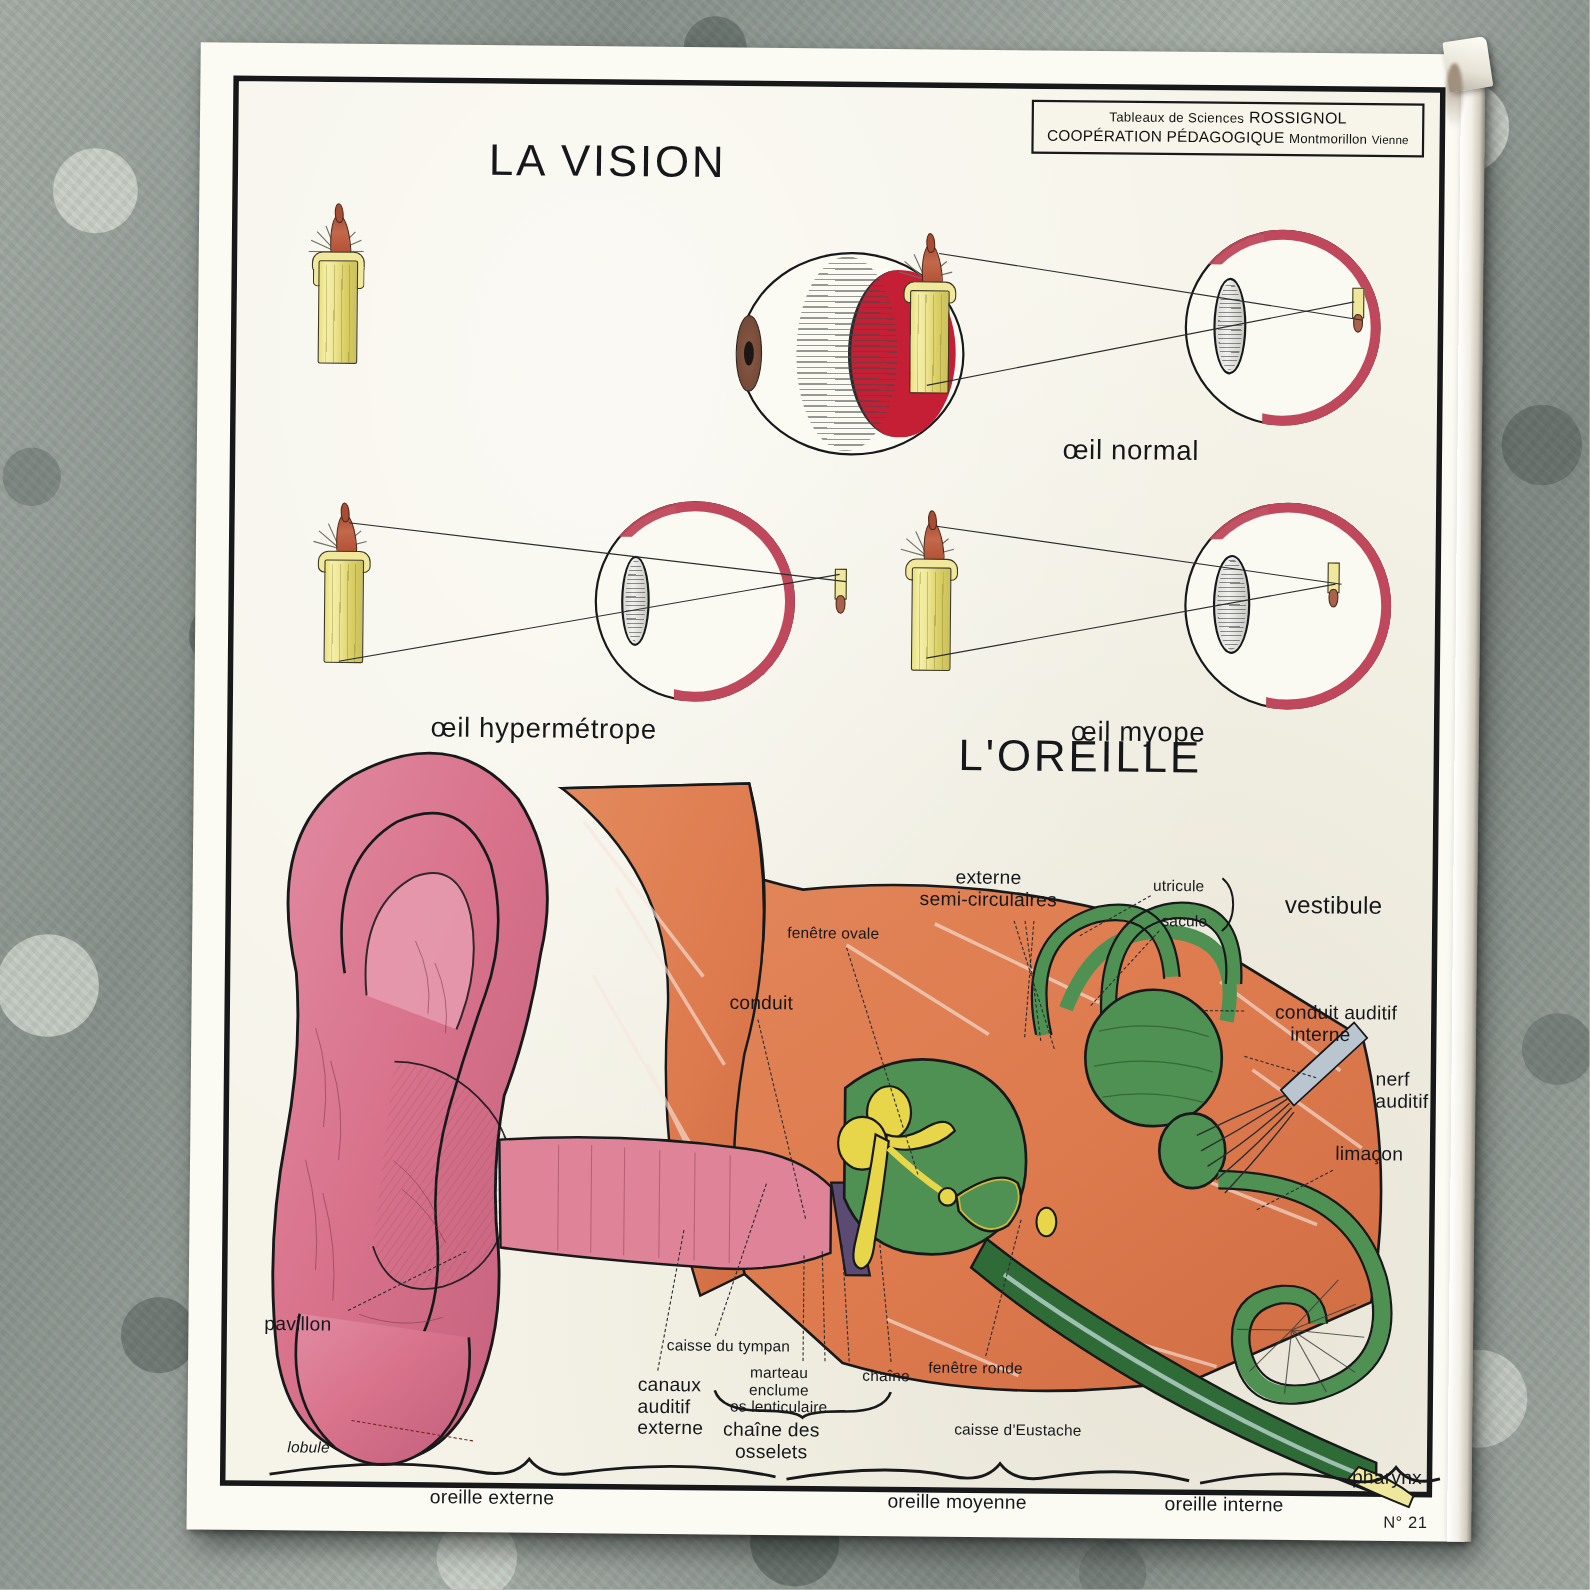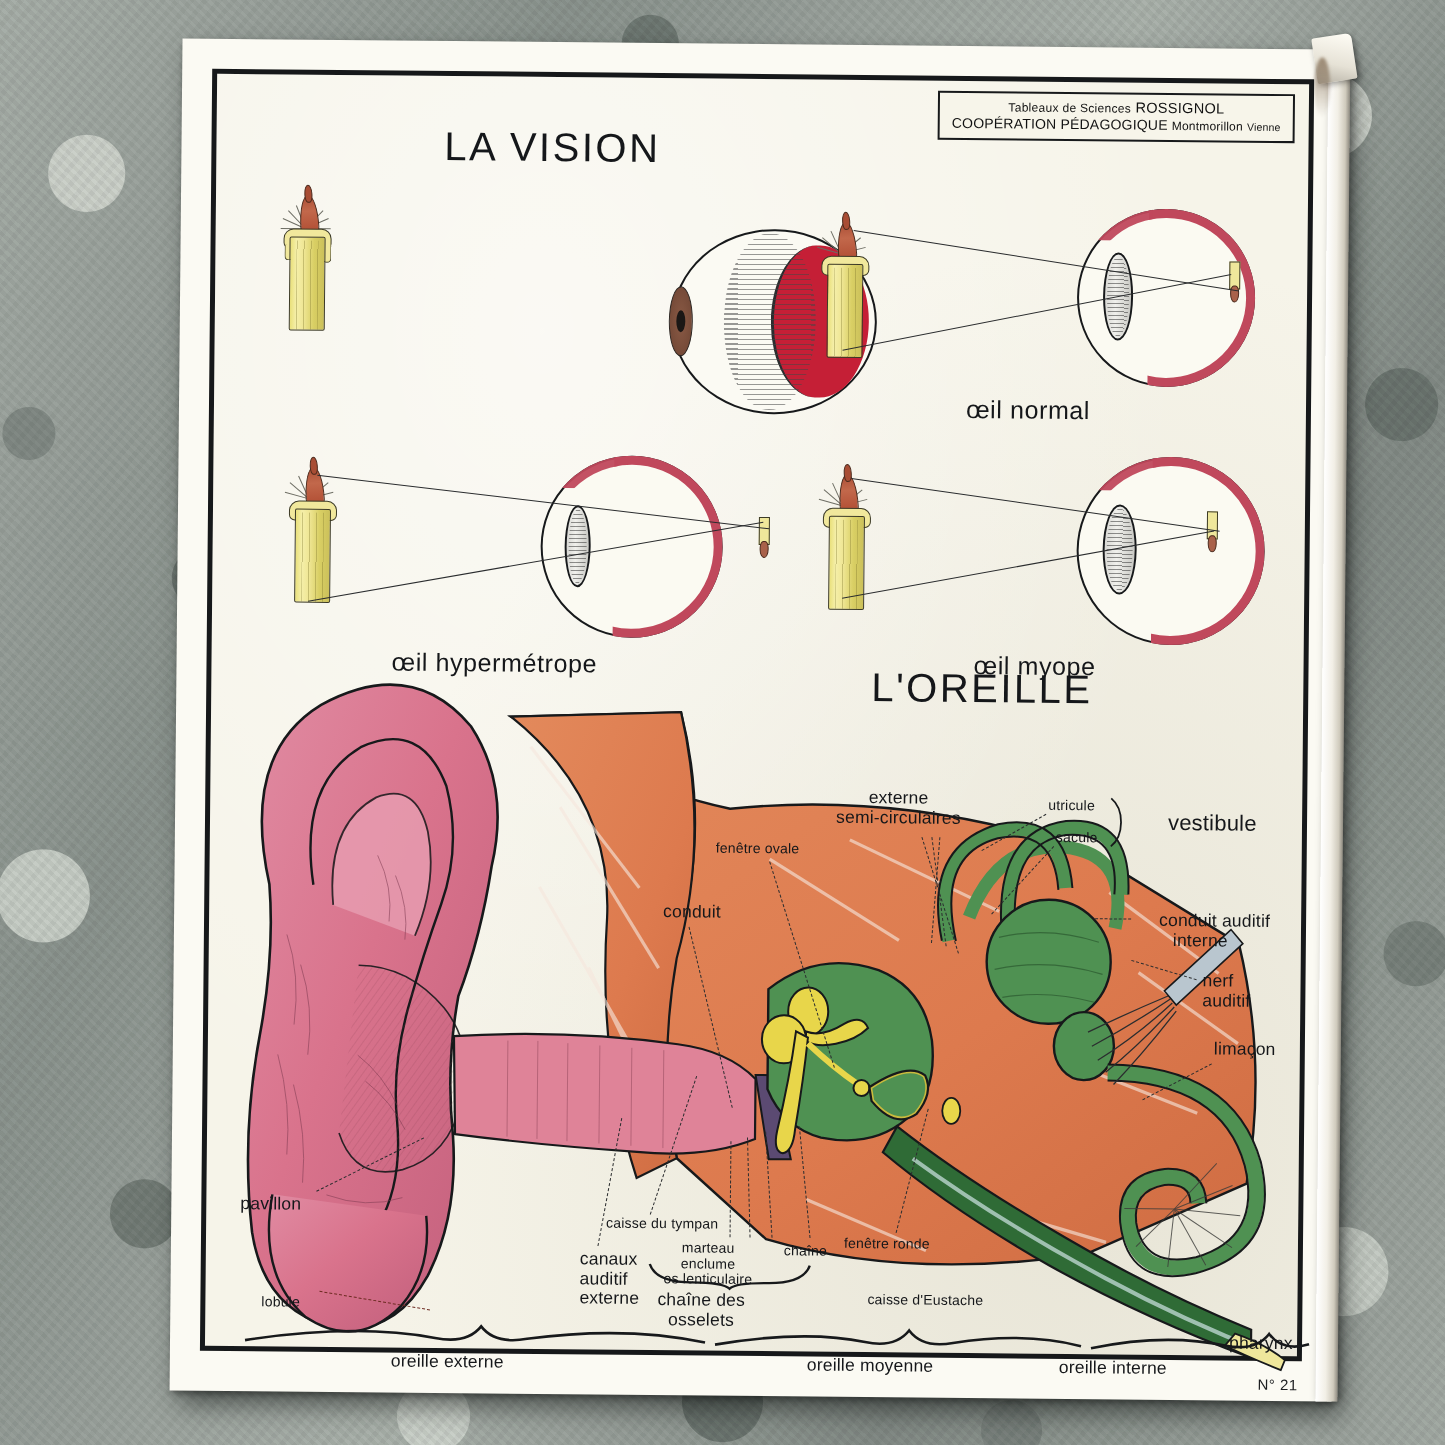--- a/index.html
+++ b/index.html
@@ -451,21 +451,21 @@
         </g>
       </svg>
 
       <svg class="brace" width="170" height="30" viewBox="0 0 170 30" style="left:440px;top:622px;">
         <path d="M4 4 Q10 22 46 22 Q78 22 84 28 Q90 22 122 22 Q158 22 164 4" fill="none" stroke="#17191b" stroke-width="2.4"></path>
       </svg>
 
       <div class="lbl" style="left:34px;top:560px;">pavillon</div>
       <div class="leader" style="left:110px;top:556px;width:120px;transform:rotate(-27deg);"></div>
 
-      <div class="lbl sm" style="left:56px;top:660px;">lobule</div>
+      <div class="lbl sm" style="left:56px;top:674px;font-style:italic;">lobule</div>
       <div class="leader red" style="left:114px;top:656px;width:112px;transform:rotate(9deg);"></div>
 
       <div class="lbl" style="left:454px;top:264px;">conduit</div>
       <div class="leader" style="left:480px;top:288px;width:186px;transform:rotate(76deg);"></div>
 
       <div class="lbl sm" style="left:506px;top:202px;">fenêtre ovale</div>
       <div class="leader" style="left:560px;top:222px;width:216px;transform:rotate(72deg);"></div>
 
       <div class="lbl c" style="left:626px;top:148px;">
         <div>externe</div>
@@ -483,21 +483,21 @@
       <div class="lbl big" style="left:958px;top:168px;">vestibule</div>
       <div class="leader" style="left:836px;top:172px;width:74px;transform:rotate(150deg);"></div>
       <div class="leader" style="left:844px;top:204px;width:92px;transform:rotate(132deg);"></div>
 
       <div class="lbl" style="left:950px;top:268px;">
         <div>conduit auditif</div>
         <div style="margin-left:14px;">interne</div>
       </div>
       <div class="leader" style="left:922px;top:276px;width:36px;transform:rotate(180deg);"></div>
 
-      <div class="lbl" style="left:994px;top:328px;">
+      <div class="lbl" style="left:1042px;top:328px;">
         <div>nerf</div>
         <div>auditif</div>
       </div>
       <div class="leader" style="left:988px;top:336px;width:68px;transform:rotate(196deg);"></div>
 
       <div class="lbl" style="left:1006px;top:396px;">limaçon</div>
       <div class="leader" style="left:1004px;top:420px;width:78px;transform:rotate(152deg);"></div>
 
       <div class="lbl sm" style="left:400px;top:578px;">caisse du tympan</div>
       <div class="leader" style="left:444px;top:576px;width:146px;transform:rotate(-72deg);"></div>

